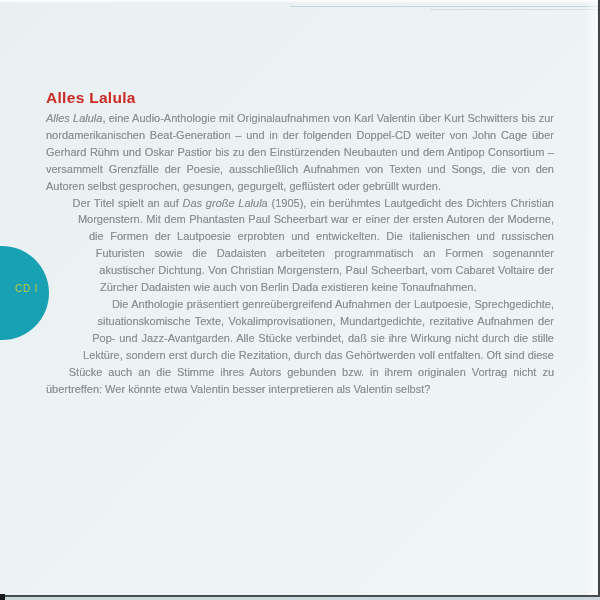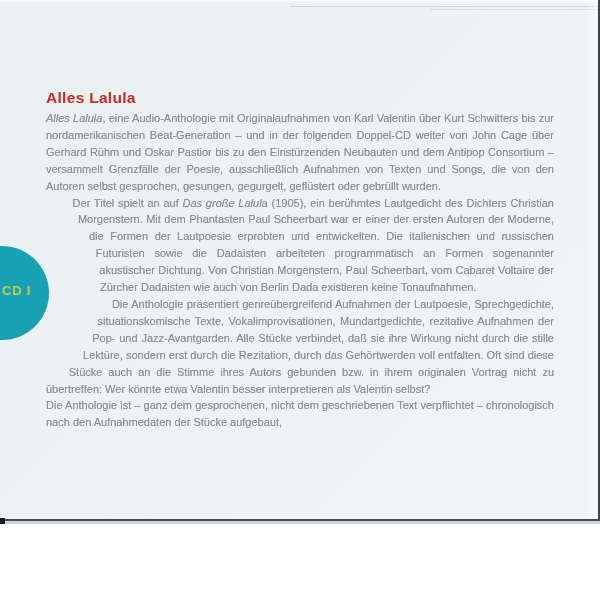--- a/index.html
+++ b/index.html
@@ -1,21 +1,21 @@
 <!DOCTYPE html>
 <html lang="de"><head>
 <meta charset="utf-8">
 <style>
   html, body { margin: 0; padding: 0; }
   body {
     width: 600px; height: 600px; overflow: hidden;
     font-family: "Liberation Sans", "DejaVu Sans", sans-serif;
   }
   .page {
-    position: relative; width: 600px; height: 524px; overflow: hidden;
+    position: relative; width: 600px; height: 600px; overflow: hidden;
     background: linear-gradient(135deg, #e9f0f2 0%, #edf3f5 45%, #f0f5f6 100%);
   }
   
   .edge-top { position: absolute; top: 0; left: 0; width: 100%; height: 2px; background: #f9fcfc; }
   .streak-1 { position: absolute; top: 6px; left: 290px; right: 2px; height: 1px; background: rgba(168,192,203,0.55); }
   .streak-2 { position: absolute; top: 9px; left: 430px; right: 2px; height: 1px; background: rgba(178,199,209,0.45); }
   .edge-right-highlight {
     position: absolute; top: 0; right: 3px; width: 12px; height: 100%;
     background: linear-gradient(90deg, rgba(255,255,255,0), rgba(255,255,255,0.65));
   }
@@ -29,22 +29,22 @@
     position: absolute; left: 46px; top: 79px;
     font-size: 15.5px; font-weight: bold; color: #cb2a23; letter-spacing: 0.3px;
   }
 
   
   .cd-circle {
     position: absolute; left: -45px; top: 246px; width: 94px; height: 94px;
     border-radius: 50%; background: #18a0b3;
   }
   .cd-label {
-    position: absolute; left: 47px; top: 37px;
-    font-size: 13px; font-weight: bold; color: #c3ce40; letter-spacing: 0.8px;
+    position: absolute; left: 60px; top: 37px;
+    font-size: 10px; font-weight: normal; color: #c3ce40; letter-spacing: 0.8px;
     white-space: nowrap;
   }
 
   
   .body-text {
     position: absolute; left: 46px; top: 110px; width: 508px;
     font-size: 11px; line-height: 16.9px; color: #8c9195;
     text-align: justify;
     text-shadow: 0 0 0.4px rgba(140,145,150,0.7);
   }
@@ -69,21 +69,20 @@
 
   <div class="cd-circle">
     <span class="cd-label">CD I</span>
   </div>
 
   <div class="body-text">
     <div class="circle-spacer"></div>
     <p><em>Alles Lalula</em><span>, eine Audio-Anthologie mit Originalaufnahmen von Karl Valentin über Kurt Schwitters bis zur nordamerikanischen Beat-Generation – und in der folgenden Doppel-CD weiter von John Cage über Gerhard Rühm und Oskar Pastior bis zu den Einstürzenden Neubauten und dem Antipop Consortium – versammelt Grenzfälle der Poesie, ausschließlich Aufnahmen von Texten und Songs, die von den Autoren selbst gesprochen, gesungen, gegurgelt, geflüstert oder gebrüllt wurden.</span></p>
     <p class="indent"><span>Der Titel spielt an auf </span><em>Das große Lalula</em><span> (1905), ein berühmtes Lautgedicht des Dichters Christian Morgenstern. Mit dem Phantasten Paul Scheerbart war er einer der ersten Autoren der Moderne, die Formen der Lautpoesie erprobten und entwickelten. Die italienischen und russischen Futuristen sowie die Dadaisten arbeiteten programmatisch an Formen sogenannter akustischer Dichtung. Von Christian Morgenstern, Paul Scheerbart, vom Cabaret Voltaire der Zürcher Dadaisten wie auch von Berlin Dada existieren keine Tonaufnahmen.</span></p>
     <p class="indent"><span>Die Anthologie präsentiert genreübergreifend Aufnahmen der Lautpoesie, Sprechgedichte, situationskomische Texte, Vokalimprovisationen, Mundartgedichte, rezitative Aufnahmen der Pop- und Jazz-Avantgarden. Alle Stücke verbindet, daß sie ihre Wirkung nicht durch die stille Lektüre, sondern erst durch die Rezitation, durch das Gehörtwerden voll entfalten. Oft sind diese Stücke auch an die Stimme ihres Autors gebunden bzw. in ihrem originalen Vortrag nicht zu übertreffen: Wer könnte etwa Valentin besser interpretieren als Valentin selbst?</span></p>
-    <p><span>Die Anthologie ist – ganz dem gesprochenen, nicht dem geschriebenen Text verpflichtet – chronologisch nach den Aufnahmedaten der Stücke aufgebaut,</span></p>
   </div>
 
   <div class="edge-right-highlight"></div>
   <div class="edge-right"></div>
   <div class="edge-bottom-below"></div>
   <div class="edge-bottom"></div>
   <div class="corner-notch"></div>
 
 </div>
 

